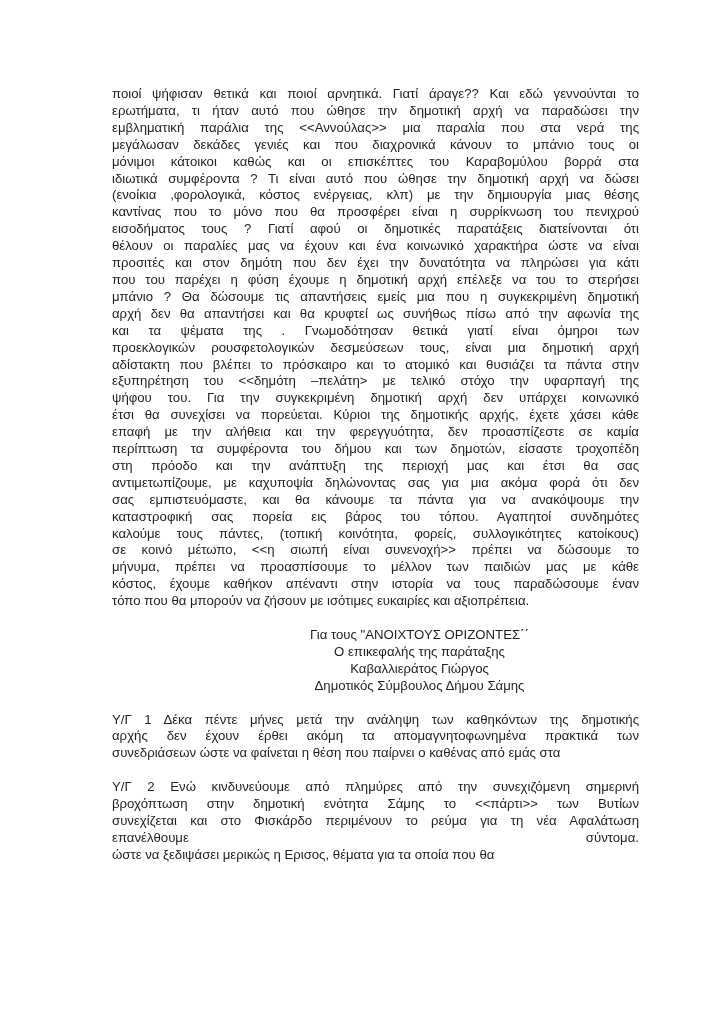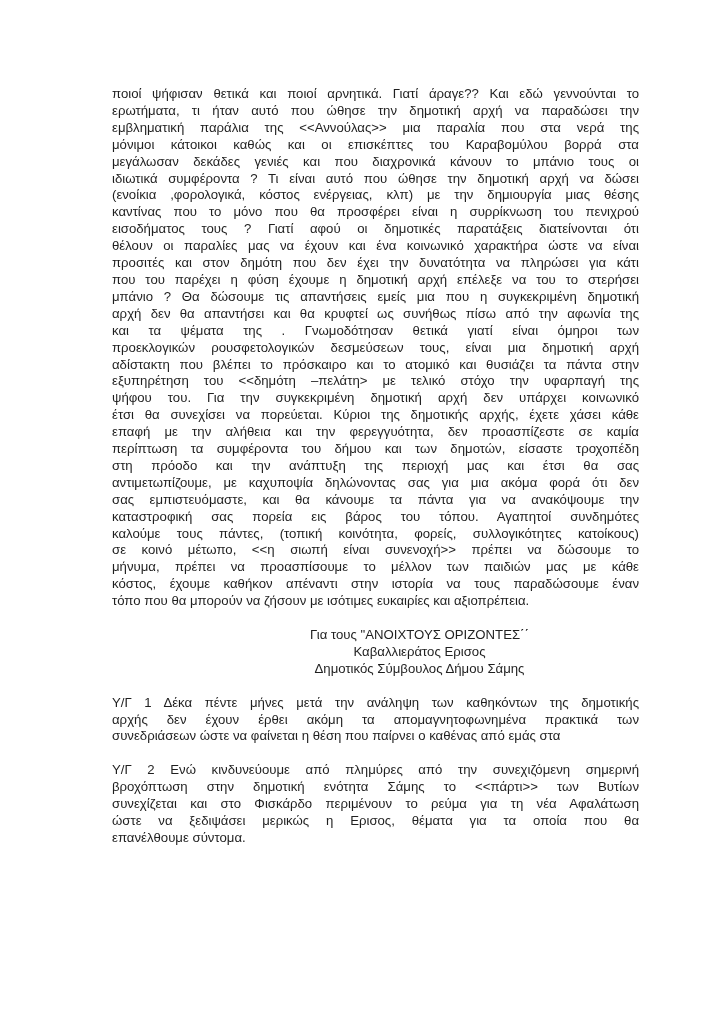--- a/index.html
+++ b/index.html
@@ -48,22 +48,22 @@
 </head>
 <body>
 
 <div class="page">
   <div class="column">
 
     <div class="block justified">
       <div class="line">ποιοί ψήφισαν θετικά και ποιοί αρνητικά. Γιατί άραγε?? Και εδώ γεννούνται το</div>
       <div class="line">ερωτήματα, τι ήταν αυτό που ώθησε την δημοτική αρχή να παραδώσει την</div>
       <div class="line">εμβληματική παράλια της &lt;&lt;Αννούλας&gt;&gt; μια παραλία που στα νερά της</div>
+      <div class="line">μεγάλωσαν δεκάδες γενιές και που διαχρονικά κάνουν το μπάνιο τους οι</div>
       <div class="line">μόνιμοι κάτοικοι καθώς και οι επισκέπτες του Καραβομύλου βορρά στα</div>
-      <div class="line">μεγάλωσαν δεκάδες γενιές και που διαχρονικά κάνουν το μπάνιο τους οι</div>
       <div class="line">ιδιωτικά συμφέροντα ? Τι είναι αυτό που ώθησε την δημοτική αρχή να δώσει</div>
       <div class="line">(ενοίκια ,φορολογικά, κόστος ενέργειας, κλπ) με την δημιουργία μιας θέσης</div>
       <div class="line">καντίνας που το μόνο που θα προσφέρει είναι η συρρίκνωση του πενιχρού</div>
       <div class="line">εισοδήματος τους ? Γιατί αφού οι δημοτικές παρατάξεις διατείνονται ότι</div>
       <div class="line">θέλουν οι παραλίες μας να έχουν και ένα κοινωνικό χαρακτήρα ώστε να είναι</div>
       <div class="line">προσιτές και στον δημότη που δεν έχει την δυνατότητα να πληρώσει για κάτι</div>
       <div class="line">που του παρέχει η φύση έχουμε η δημοτική αρχή επέλεξε να του το στερήσει</div>
       <div class="line">μπάνιο ? Θα δώσουμε τις απαντήσεις εμείς μια που η συγκεκριμένη δημοτική</div>
       <div class="line">αρχή δεν θα απαντήσει και θα κρυφτεί ως συνήθως πίσω από την αφωνία της</div>
       <div class="line">και τα ψέματα της . Γνωμοδότησαν θετικά γιατί είναι όμηροι των</div>
@@ -80,32 +80,33 @@
       <div class="line">καταστροφική σας πορεία εις βάρος του τόπου. Αγαπητοί συνδημότες</div>
       <div class="line">καλούμε τους πάντες, (τοπική κοινότητα, φορείς, συλλογικότητες κατοίκους)</div>
       <div class="line">σε κοινό μέτωπο, &lt;&lt;η σιωπή είναι συνενοχή&gt;&gt; πρέπει να δώσουμε το</div>
       <div class="line">μήνυμα, πρέπει να προασπίσουμε το μέλλον των παιδιών μας με κάθε</div>
       <div class="line">κόστος, έχουμε καθήκον απέναντι στην ιστορία να τους παραδώσουμε έναν</div>
       <div class="line">τόπο που θα μπορούν να ζήσουν με ισότιμες ευκαιρίες και αξιοπρέπεια.</div>
     </div>
 
     <div class="block centered">
       <div class="line">Για τους "ΑΝΟΙΧΤΟΥΣ ΟΡΙΖΟΝΤΕΣ΄΄</div>
-      <div class="line">Καβαλλιεράτος Ερισος</div>
+      <div class="line">Ο επικεφαλής της παράταξης</div>
+      <div class="line">Καβαλλιεράτος Γιώργος</div>
       <div class="line">Δημοτικός Σύμβουλος Δήμου Σάμης</div>
     </div>
 
     <div class="block justified">
       <div class="line">Υ/Γ 1 Δέκα πέντε μήνες μετά την ανάληψη των καθηκόντων της δημοτικής</div>
       <div class="line">αρχής δεν έχουν έρθει ακόμη τα απομαγνητοφωνημένα πρακτικά των</div>
       <div class="line">συνεδριάσεων ώστε να φαίνεται η θέση που παίρνει ο καθένας από εμάς στα</div>
     </div>
 
     <div class="block justified">
       <div class="line">Υ/Γ 2 Ενώ κινδυνεύουμε από πλημύρες από την συνεχιζόμενη σημερινή</div>
       <div class="line">βροχόπτωση στην δημοτική ενότητα Σάμης το &lt;&lt;πάρτι&gt;&gt; των Βυτίων</div>
       <div class="line">συνεχίζεται και στο Φισκάρδο περιμένουν το ρεύμα για τη νέα Αφαλάτωση</div>
+      <div class="line">επανέλθουμε σύντομα.</div>
       <div class="line">ώστε να ξεδιψάσει μερικώς η Ερισος, θέματα για τα οποία που θα</div>
-      <div class="line">επανέλθουμε σύντομα.</div>
     </div>
 
   </div>
 </div>
 
 </body></html>

